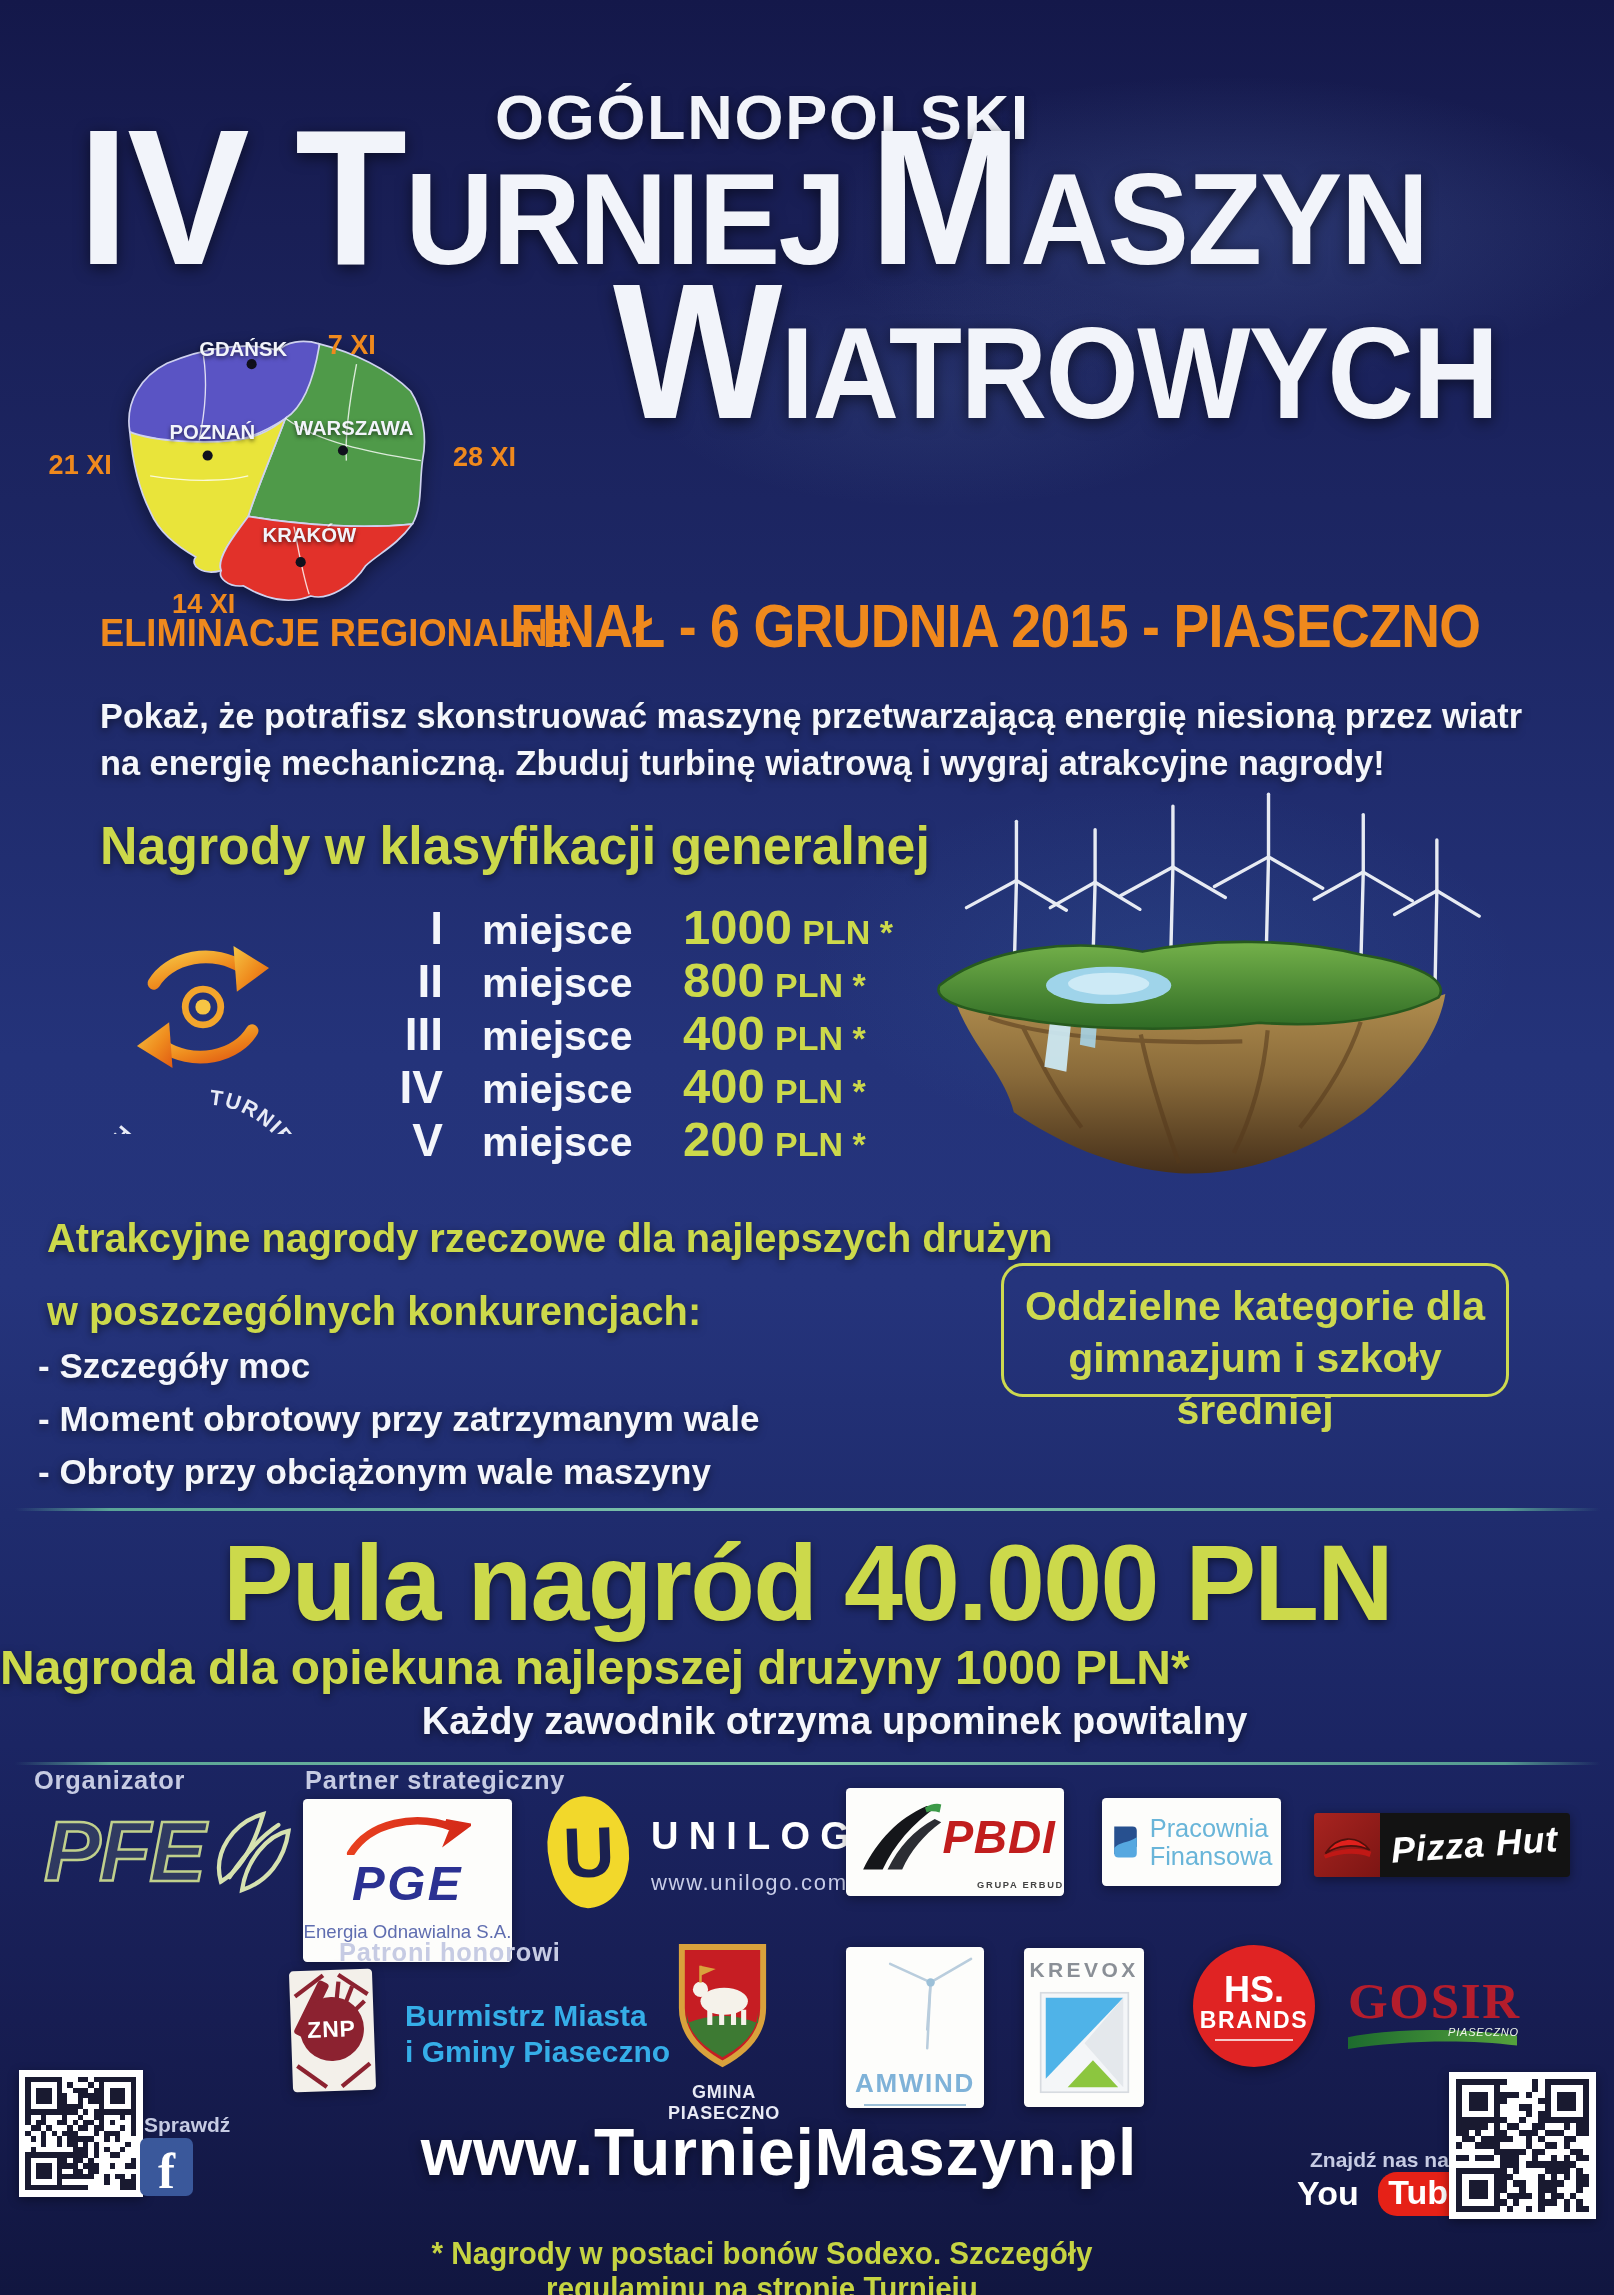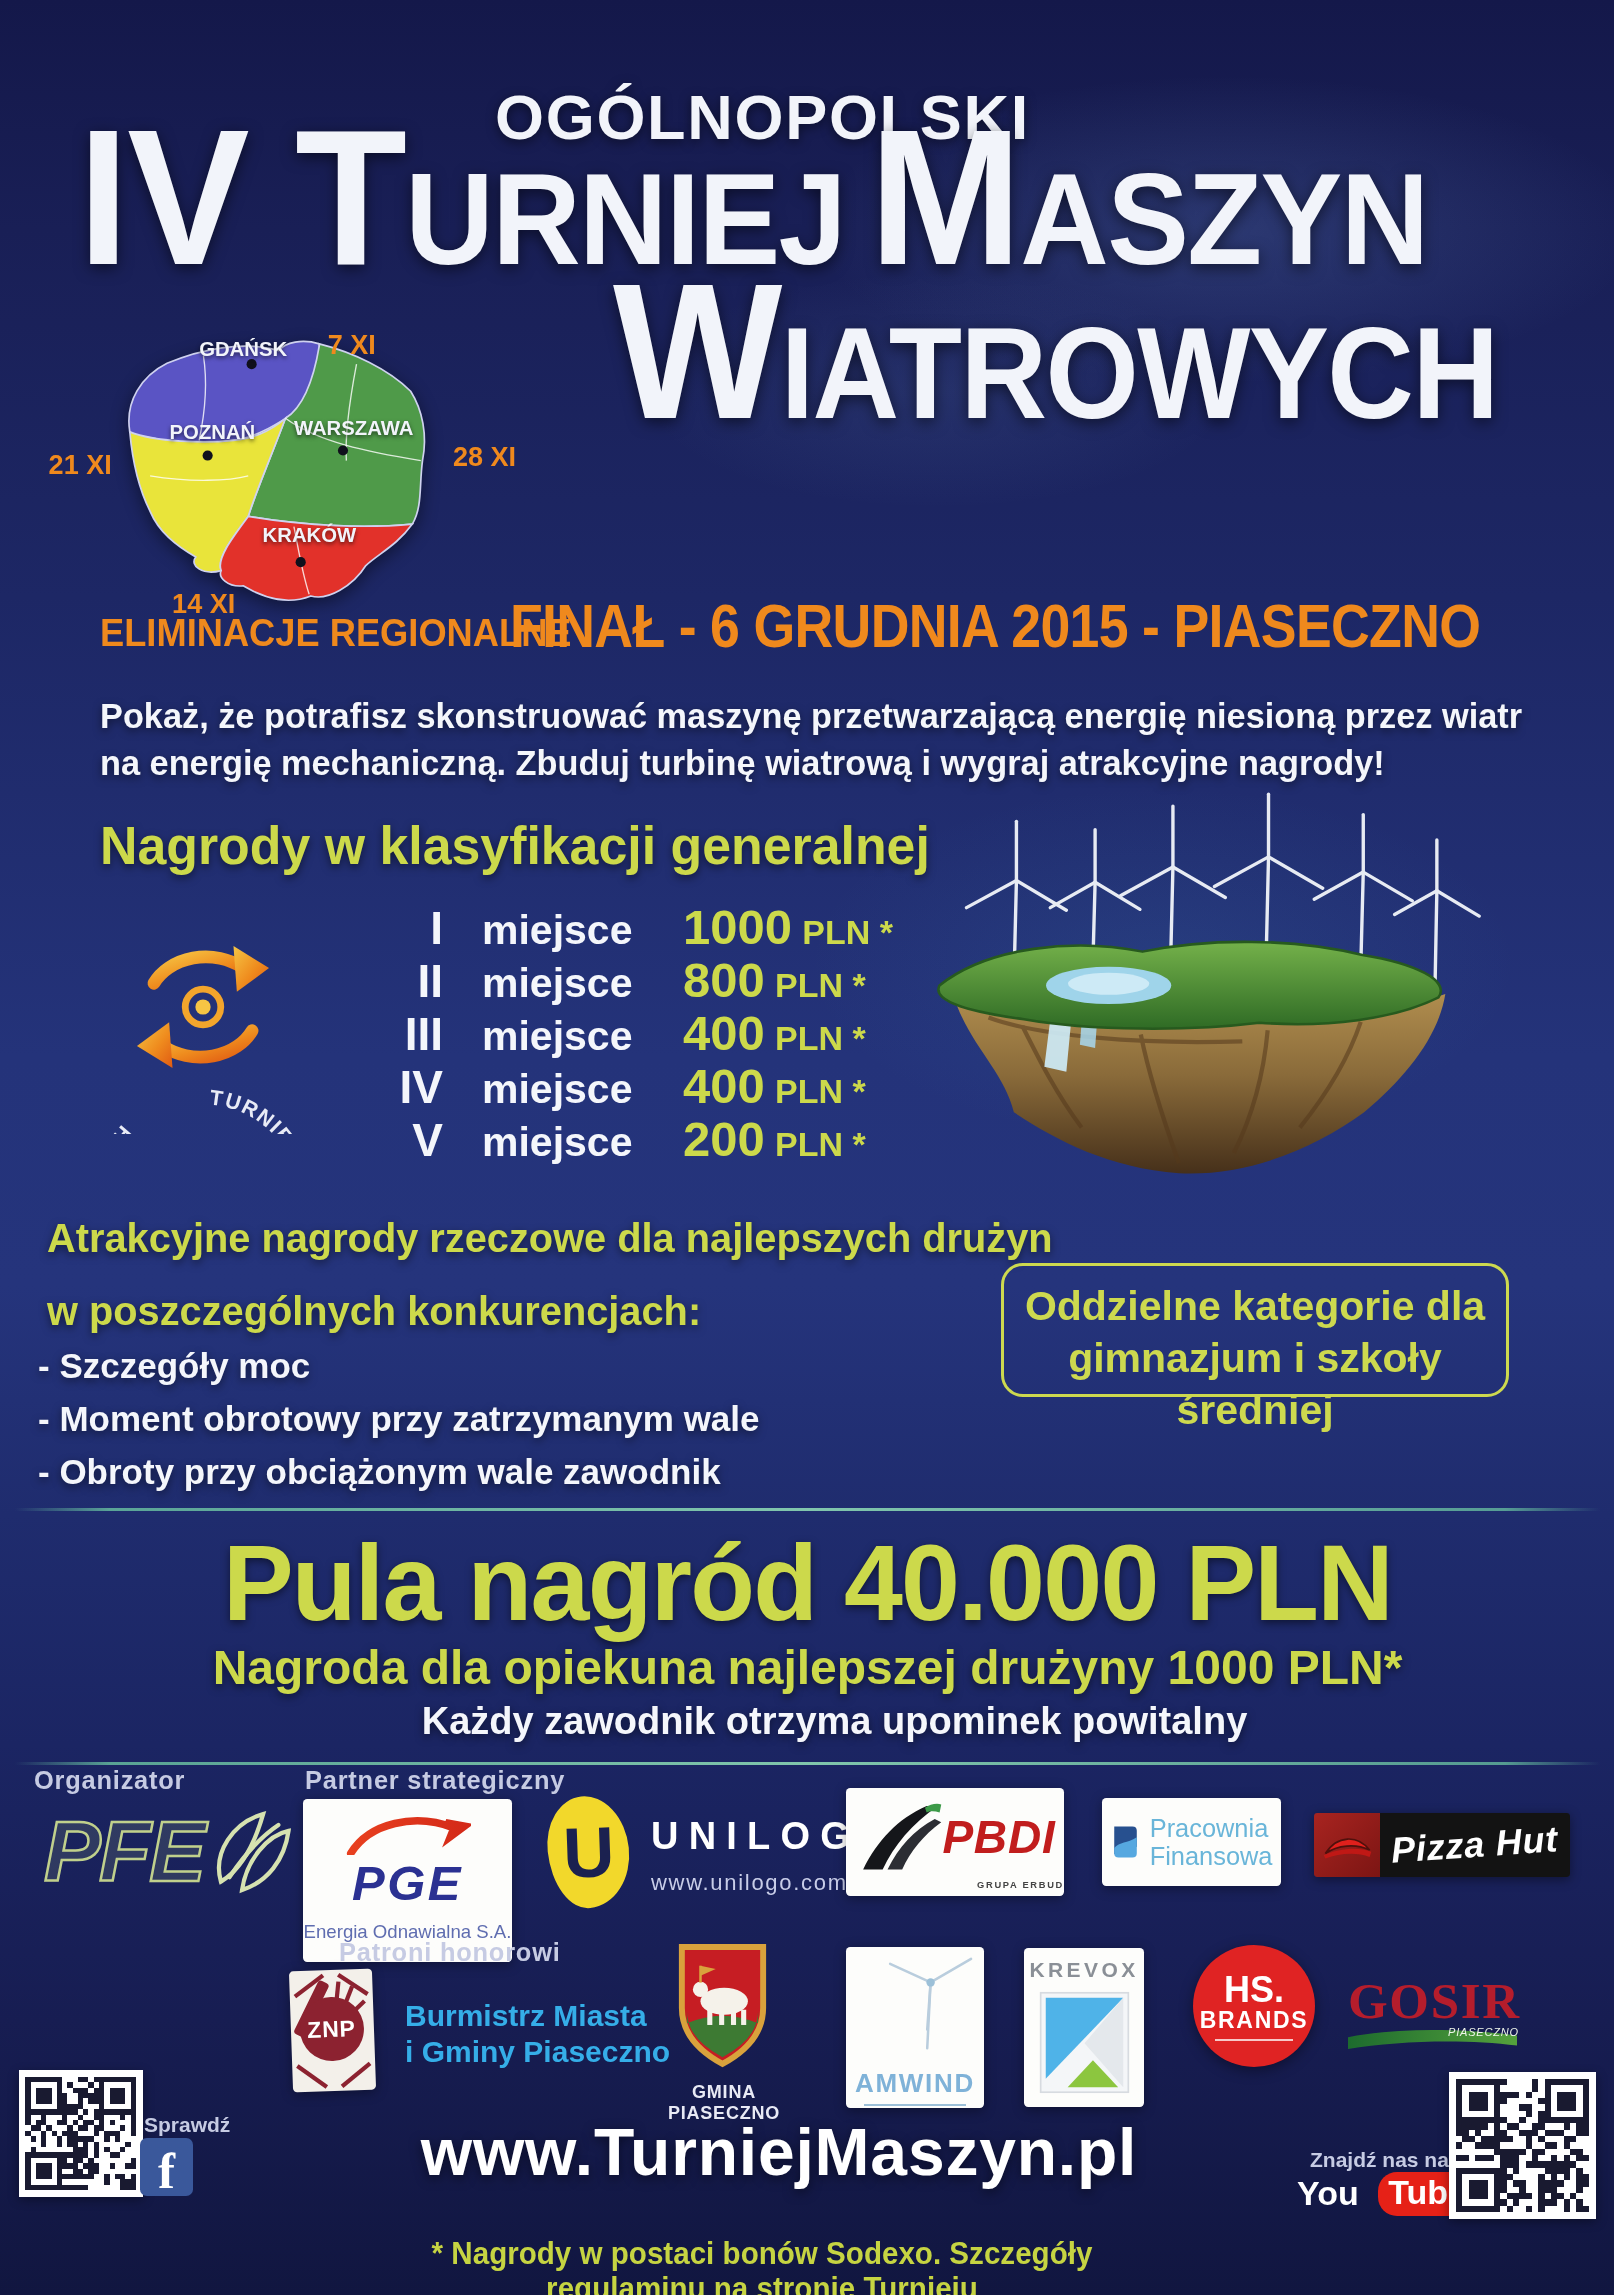--- a/index.html
+++ b/index.html
@@ -31,21 +31,21 @@
   .p-place{width:127px;text-align:right;padding-right:39px;font-size:46px;font-weight:bold;color:#f4f6fb;box-sizing:border-box;}
   .p-label{width:201px;font-size:41px;font-weight:bold;color:#f4f6fb;}
   .p-num{font-size:49px;font-weight:bold;color:#ccd94b;}
   .p-unit{font-size:34px;font-weight:bold;color:#ccd94b;margin-left:10.2px;}
   .attr{font-size:41px;font-weight:bold;line-height:73px;transform:scaleX(.97);transform-origin:left top;}
   .bullets{font-size:35px;font-weight:bold;line-height:53px;color:#f4f6fb;}
   .catbox{border:3.4px solid #cdd94f;border-radius:22px;text-align:center;
     font-size:41px;font-weight:bold;color:#cdd94f;line-height:52px;padding-top:13.5px;box-sizing:border-box;}
   .sep{height:2.5px;background:linear-gradient(90deg,rgba(90,190,150,0),rgba(110,205,165,.75) 6%,rgba(140,215,180,.9) 50%,rgba(110,205,165,.7) 94%,rgba(90,190,150,0));}
   .pula{width:100%;text-align:center;font-size:108px;font-weight:bold;letter-spacing:-1.7px;transform:scaleX(.98);}
-  .coach{width:100%;text-align:center;font-size:48px;font-weight:bold;}
+  .coach{width:100%;font-size:48px;font-weight:bold;}
   .welcome{width:100%;text-align:center;font-size:38px;font-weight:bold;padding-left:27px;}
   
   .sp-label{font-size:25.4px;color:#c6cbe3;font-weight:bold;letter-spacing:0.8px;}
   .logobox{background:#fdfdfb;border-radius:4.2px;box-shadow:0 2.5px 12px rgba(0,0,0,.35);box-sizing:border-box;}
   .pfe{font-size:85px;font-weight:bold;font-style:italic;color:rgba(185,205,130,.14);
        -webkit-text-stroke:2.5px #c0d08c;letter-spacing:-1.7px;}
   .pge-name{font-size:49px;font-weight:bold;font-style:italic;color:#2b3192;letter-spacing:2.5px;text-align:center;}
   .pge-sub{font-size:18.6px;color:#5f6db0;text-align:center;}
   .uni-blob{width:81px;height:112px;background:#f2d82b;border-radius:48% 52% 55% 45%/46% 50% 50% 54%;
       display:flex;align-items:center;justify-content:center;transform:rotate(-6deg);}
@@ -275,21 +275,21 @@
     <ellipse cx="262" cy="250" rx="48" ry="13" fill="#cdeaf6"></ellipse>
   </svg>
 
   <div class="abs attr lime shadow" style="left:47px;top:1202px;">
     <div>Atrakcyjne nagrody rzeczowe dla najlepszych drużyn</div>
     <div>w poszczególnych konkurencjach:</div>
   </div>
   <div class="abs bullets shadow" style="left:38px;top:1339px;">
     <div>- Szczegóły moc</div>
     <div>- Moment obrotowy przy zatrzymanym wale</div>
-    <div>- Obroty przy obciążonym wale zawodnik</div>
+    <div>- Obroty przy obciążonym wale maszyny</div>
   </div>
 
   <div class="abs catbox" style="left:1001px;top:1263px;width:508px;height:134px;">
     <div>Oddzielne kategorie dla</div>
     <div>gimnazjum i szkoły średniej</div>
   </div>
 
   <div class="abs sep" style="left:15.2px;right:15.2px;top:1508px;"></div>
   <div class="abs sep" style="left:15.2px;right:15.2px;top:1762px;"></div>
 

